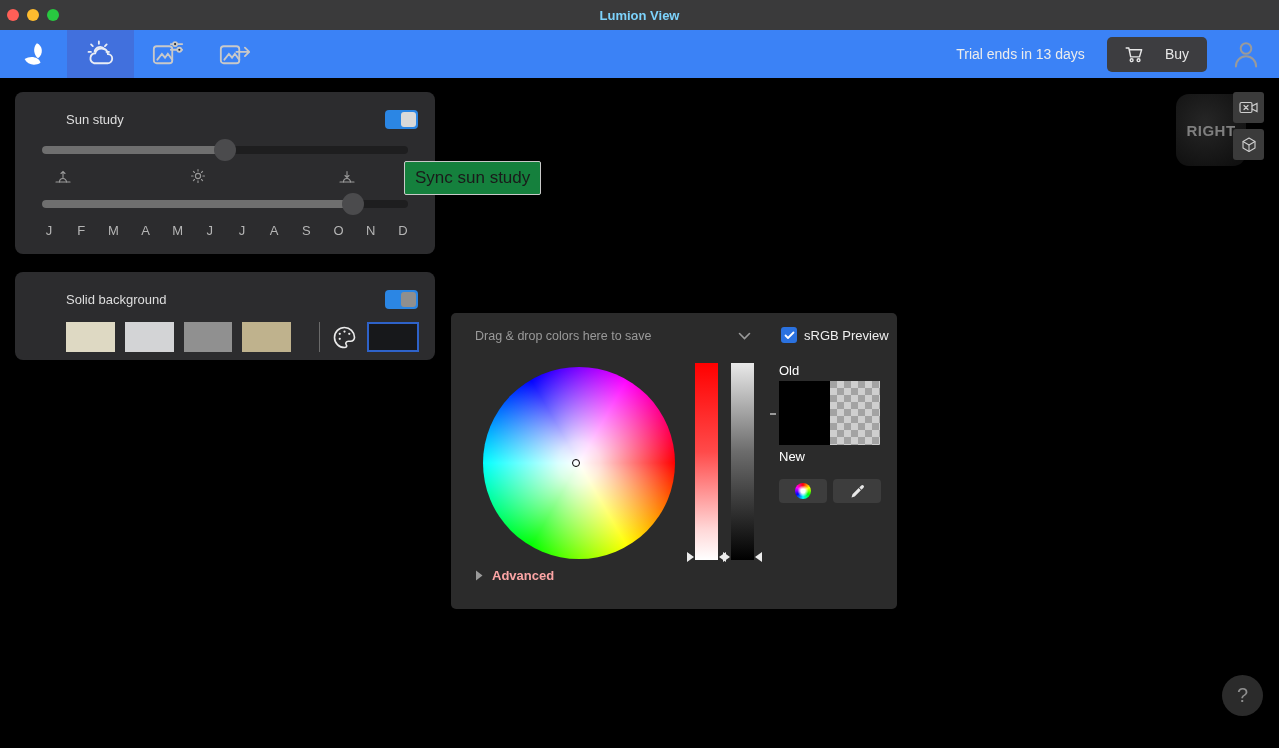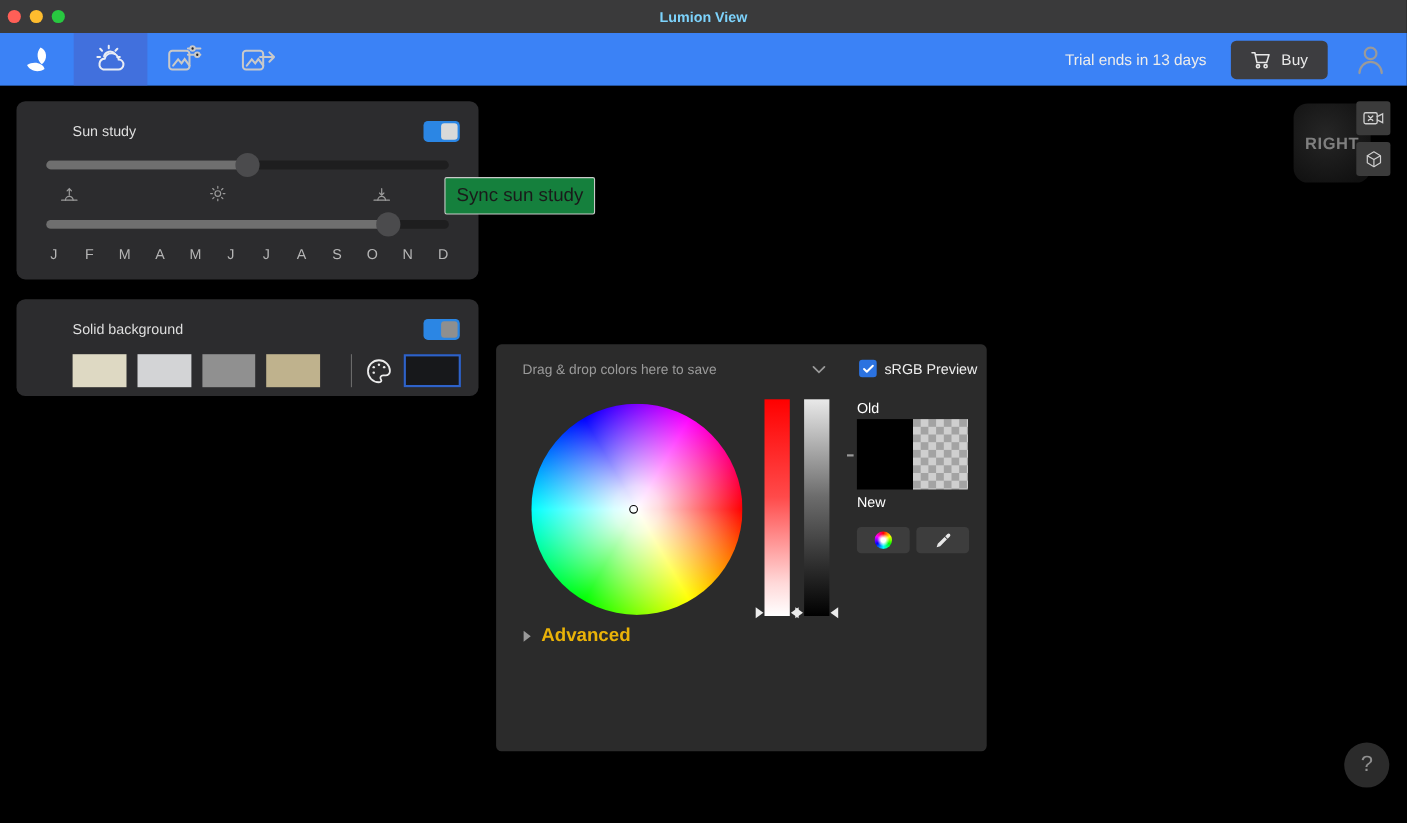--- a/index.html
+++ b/index.html
@@ -13,21 +13,21 @@
   .light { width:12px; height:12px; border-radius:50%; }
   .light.red { background:#ff5f57; } .light.yellow { background:#febc2e; } .light.green { background:#28c840; }
   .win-title { font-size:13px; font-weight:bold; color:#7dd3fc; }
 
   
   .toolbar { height:48px; background:#3b82f6; display:flex; align-items:stretch; }
   .tool-cell { width:67px; display:flex; align-items:center; justify-content:center; cursor:pointer; }
   .tool-cell.active { }
   .toolbar-right { margin-left:auto; display:flex; align-items:center; padding-right:16px; gap:22px; }
   .trial { color:#ececec; font-size:14px; }
-  .buy-btn { display:flex; align-items:center; gap:9px; background:#3d3d40; border:none;
+  .buy-btn { display:flex; align-items:center; gap:21px; background:#3d3d40; border:none;
              color:#e8e8e8; font-size:14px; padding:9px 18px; border-radius:5px; cursor:pointer;
              font-family:inherit; }
   .account { width:34px; display:flex; align-items:center; justify-content:center; cursor:pointer; }
 
   
   .canvas { position:relative; width:1279px; height:652px; background:#000; }
 
   .card { position:absolute; background:#2c2c2e; border-radius:8px;padding-left:33px; }
   .card-head { display:flex; align-items:center; justify-content:space-between;
                padding:18px 17px 0 18px; }
@@ -54,21 +54,21 @@
              font-size:17px; padding:6px 10px; border-radius:2px; white-space:nowrap; z-index:30;margin-top:17px; }
 
   
   .swatch-row { display:flex; align-items:center; padding:0 16px 0 18px; margin-top:13px; }
   .swatch { width:59px; height:30px; margin-right:10px; cursor:pointer; }
   .v-div { width:1px; height:30px; background:#6a6a6a; margin:0 12px 0 18px; }
   .palette-btn { width:28px; display:flex; justify-content:center; cursor:pointer; }
   .sel-box { width:62px; height:30px; border:2px solid; margin-left:10px; cursor:pointer; }
 
   
-  .picker { position:absolute; left:451px; top:235px; width:446px; height:370px;
+  .picker { position:absolute; left:451px; top:235px; width:446px; height:296px;
             background:#2b2b2b; border-radius:5px; }
   .picker-head { display:flex; align-items:center; padding:16px 16px 0 24px; }
   .drop-label { font-size:12.5px; color:#9a9a9a; cursor:pointer; }
   .chev { margin-left:auto; margin-right:130px; cursor:pointer; display:flex; }
   .srgb { display:flex; align-items:center; gap:7px; cursor:pointer; position:absolute; left:330px; top:14px; }
   .checkbox { width:16px; height:16px; border-radius:3px; display:flex; align-items:center; justify-content:center; }
   .checkbox svg { display:block; }
   .srgb-label { font-size:13px; color:#efefef; }
 
   .wheel { position:absolute; left:32px; top:54px; width:192px; height:192px; border-radius:50%;
@@ -95,21 +95,21 @@
   .dash { position:absolute; left:-9px; top:50%; width:6px; height:2px; background:#9a9a9a; }
 
   .pick-btns { position:absolute; left:328px; top:166px; display:flex; gap:6px; }
   .pbtn { width:48px; height:24px; background:#3d3d3d; border:none; border-radius:4px;
           display:flex; align-items:center; justify-content:center; cursor:pointer; }
   .wheel-glyph { width:16px; height:16px; border-radius:50%;
       background: radial-gradient(circle at 50% 50%, #fff 0 18%, rgba(255,255,255,0) 50%),
                   conic-gradient(#f00, #ff0, #0f0, #0ff, #00f, #f0f, #f00); }
 
   .advanced { position:absolute; left:24px; top:255px; display:flex; align-items:center; gap:9px; cursor:pointer; }
-  .adv-label { font-size:17px; font-weight:bold; color:#eab308; }
+  .adv-label { font-size:13px; font-weight:bold; color:#fca5a5; }
 
   
   .viewcube { position:absolute; left:1152px; top:16px; width:70px; height:72px; border-radius:13px;
               background:radial-gradient(circle at 42% 40%, #262626, #101010 85%);
               display:flex; align-items:center; justify-content:center; cursor:pointer;margin-left:24px; }
   .viewcube span { color:#7f7f7f; font-size:15px; font-weight:bold; letter-spacing:.5px; }
   .mini-btn { position:absolute; left:1233px; width:31px; height:31px; background:#3b3b3b; border:none;
               border-radius:3px; display:flex; align-items:center; justify-content:center; cursor:pointer; }
   .help-btn { position:absolute; left:1222px; top:597px; width:41px; height:41px; border-radius:50%;
               background:#2b2b2b; border:none; color:#8f8f8f; font-size:20px; cursor:pointer;

